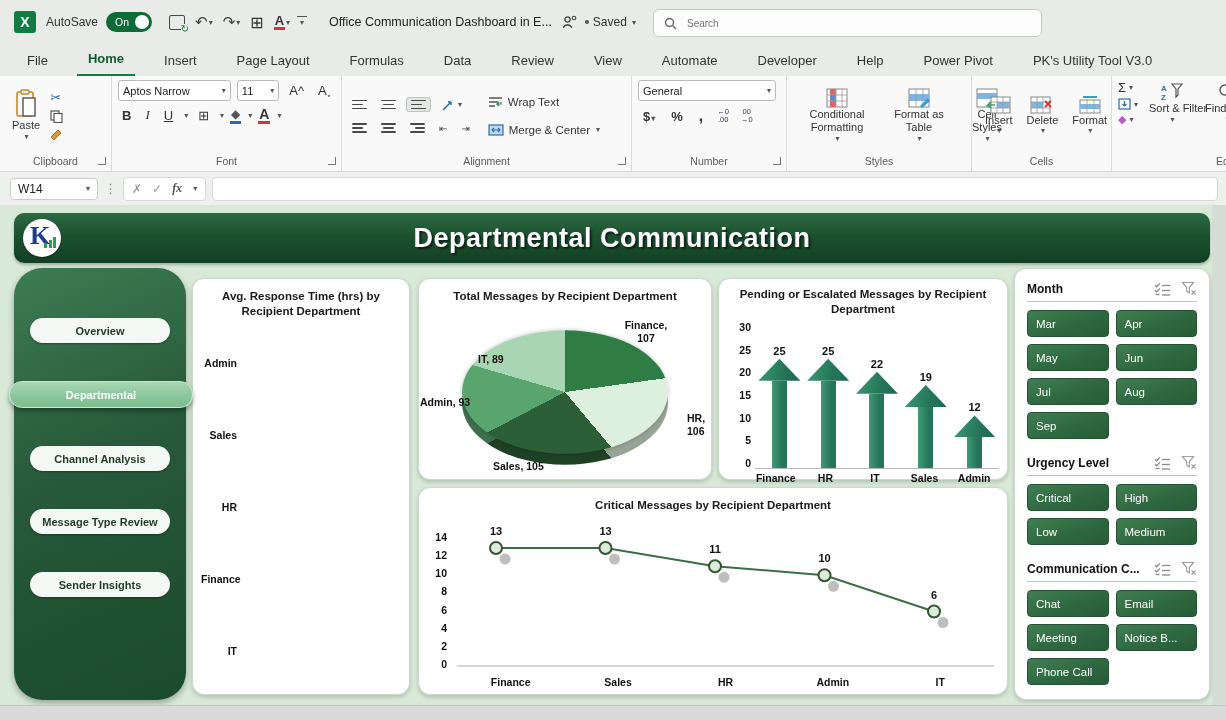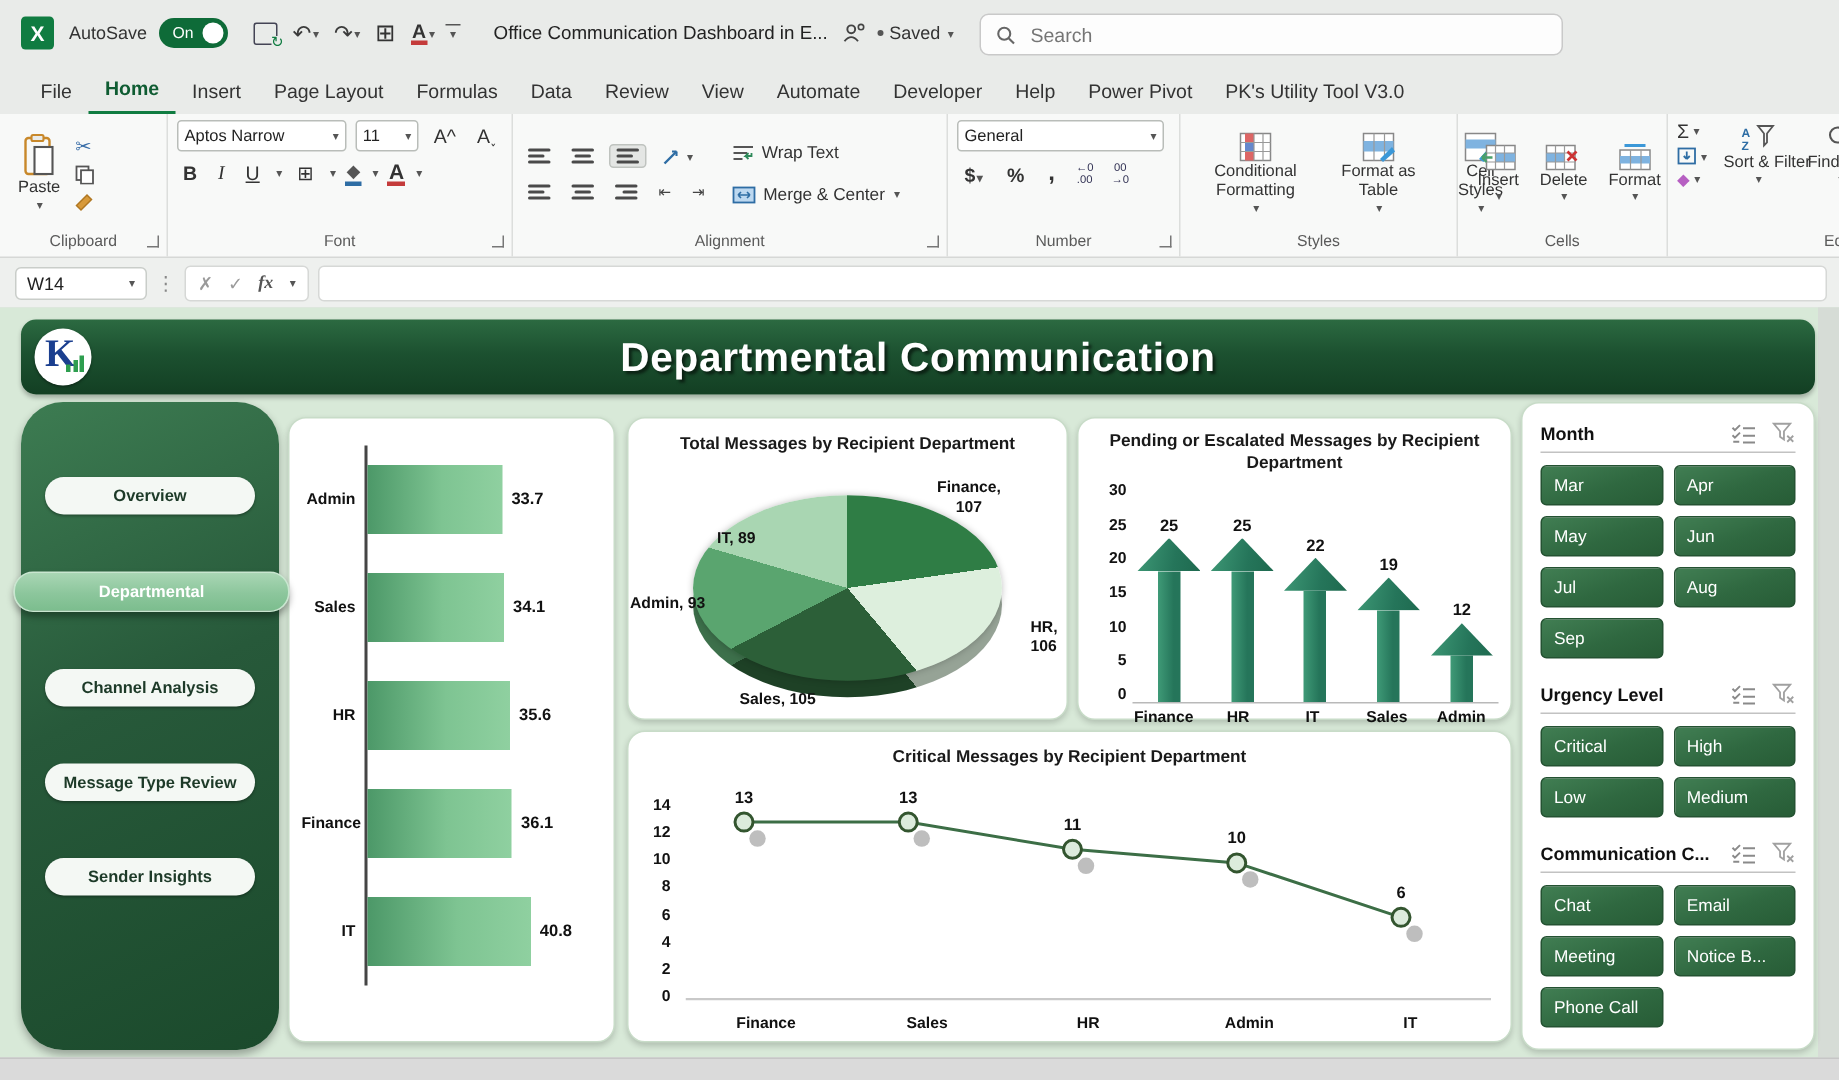--- a/index.html
+++ b/index.html
@@ -23,26 +23,26 @@
   .icon-box .sync{position:absolute;right:-5px;bottom:-5px;color:#107c41;font-size:10px;background:#e9ebe9;line-height:1;}
   .grid-glyph{font-size:16px;color:#333;}
   .a-red{font-weight:700;font-size:13px;color:#333;line-height:1;border-bottom:3px solid #c43b3b;padding:0 1px;}
   .qat-more{border-top:1.6px solid #555;font-size:8px;color:#555;padding-top:1px;}
   #doc-title{font-size:12.5px;color:#222;margin-left:22px;white-space:nowrap;}
   .presence{margin-left:10px;}
   #saved-chip{font-size:12px;color:#333;margin-left:8px;display:flex;align-items:center;gap:4px;}
   .dot{width:4px;height:4px;border-radius:50%;background:#555;}
   #searchbox{left:653px;top:9px;width:377px;height:26px;background:#fdfdfd;border:1px solid #c9c9c9;
       border-radius:6px;display:flex;align-items:center;padding-left:10px;gap:8px;}
-  #searchbox input{border:none;outline:none;background:transparent;font-size:13px;color:#6d28d9;width:300px;
+  #searchbox input{border:none;outline:none;background:transparent;font-size:10px;color:#6d28d9;width:300px;
       font-family:"Liberation Sans",sans-serif;}
 
   
   #tabsrow{left:0;top:44px;width:1226px;height:32px;background:#e9ebe9;display:flex;align-items:flex-end;
-      padding-left:16px;gap:0;box-sizing:border-box;}
+      padding-left:16px;gap:18px;box-sizing:border-box;}
   .rtab{font-size:13px;color:#333;padding:6px 11px 8px;white-space:nowrap;}
   .rtab.active{font-weight:700;color:#0f5c32;border-bottom:2.5px solid #107c41;}
 
   
   #ribbon{left:0;top:76px;width:1226px;height:96px;background:#f8f9f8;border-bottom:1px solid #d6d8d6;
       display:flex;box-sizing:border-box;}
   .rgroup{display:flex;flex-direction:column;border-right:1px solid #dcdedc;box-sizing:border-box;flex:none;}
   .rg-content{flex:1;display:flex;align-items:center;padding:4px 6px 0;}
   .rg-label{height:20px;font-size:10.5px;color:#5a5a5a;display:flex;align-items:center;justify-content:center;
       gap:6px;position:relative;}
@@ -561,49 +561,28 @@
 
   <div id="sidebar" class="abs">
       <div class="navbtn">Overview</div>
       <div class="navbtn active">Departmental</div>
       <div class="navbtn">Channel Analysis</div>
       <div class="navbtn">Message Type Review</div>
       <div class="navbtn">Sender Insights</div>
     </div>
 
   <div id="barcard" class="abs card">
+    <div class="ctitle">Avg. Response Time (hrs) by Recipient Department</div>
     <div id="bar-plot">
       <div id="bar-labels">
           <div class="bar-cat">Admin</div>
           <div class="bar-cat">Sales</div>
           <div class="bar-cat">HR</div>
           <div class="bar-cat">Finance</div>
           <div class="bar-cat">IT</div>
-        </div>
-      <div id="bar-area">
-          <div class="bar-line">
-            <div class="bar-rect" style="width: 58.4133%;"></div>
-            <div class="bar-val">33.7</div>
-          </div>
-          <div class="bar-line">
-            <div class="bar-rect" style="width: 59.1067%;"></div>
-            <div class="bar-val">34.1</div>
-          </div>
-          <div class="bar-line">
-            <div class="bar-rect" style="width: 61.7067%;"></div>
-            <div class="bar-val">35.6</div>
-          </div>
-          <div class="bar-line">
-            <div class="bar-rect" style="width: 62.5733%;"></div>
-            <div class="bar-val">36.1</div>
-          </div>
-          <div class="bar-line">
-            <div class="bar-rect" style="width: 70.72%;"></div>
-            <div class="bar-val">40.8</div>
-          </div>
         </div>
     </div>
   </div>
 
   <div id="piecard" class="abs card">
     <div class="ctitle">Total Messages by Recipient Department</div>
     <div id="pie-wrap">
       <div id="pie-rim" class="pie-layer" style="background: conic-gradient(rgb(47, 125, 69) 0deg, rgb(47, 125, 69) 77.04deg, rgb(221, 239, 221) 77.04deg, rgb(221, 239, 221) 153.36deg, rgb(44, 95, 56) 153.36deg, rgb(44, 95, 56) 228.96deg, rgb(90, 165, 111) 228.96deg, rgb(90, 165, 111) 295.92deg, rgb(169, 214, 178) 295.92deg, rgb(169, 214, 178) 360deg);"></div>
       <div id="pie-top" class="pie-layer" style="background: conic-gradient(rgb(47, 125, 69) 0deg, rgb(47, 125, 69) 77.04deg, rgb(221, 239, 221) 77.04deg, rgb(221, 239, 221) 153.36deg, rgb(44, 95, 56) 153.36deg, rgb(44, 95, 56) 228.96deg, rgb(90, 165, 111) 228.96deg, rgb(90, 165, 111) 295.92deg, rgb(169, 214, 178) 295.92deg, rgb(169, 214, 178) 360deg);"></div>
     <div class="pie-label pl-0">Finance, 107</div>

